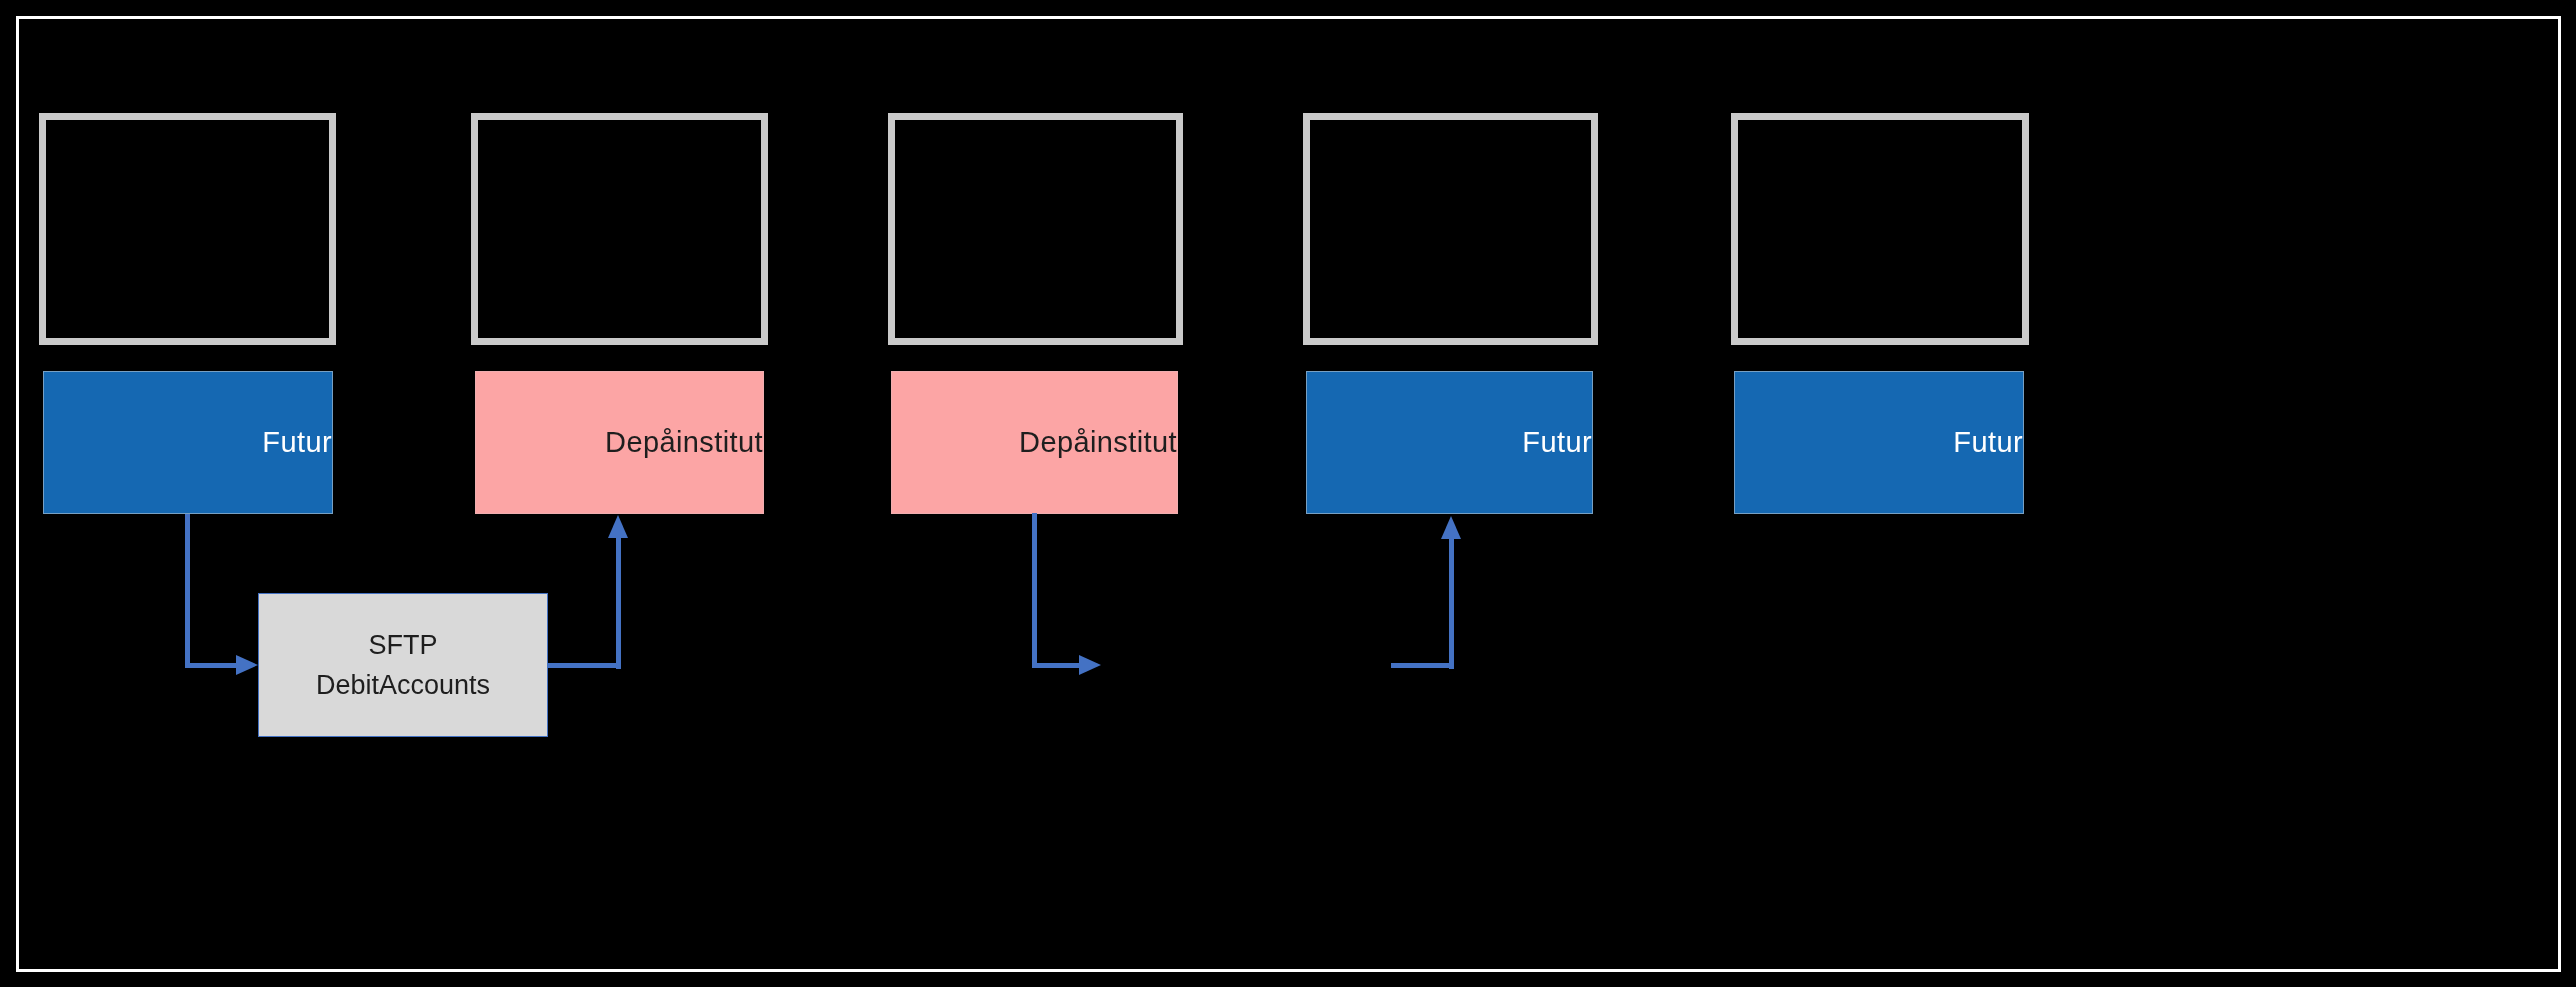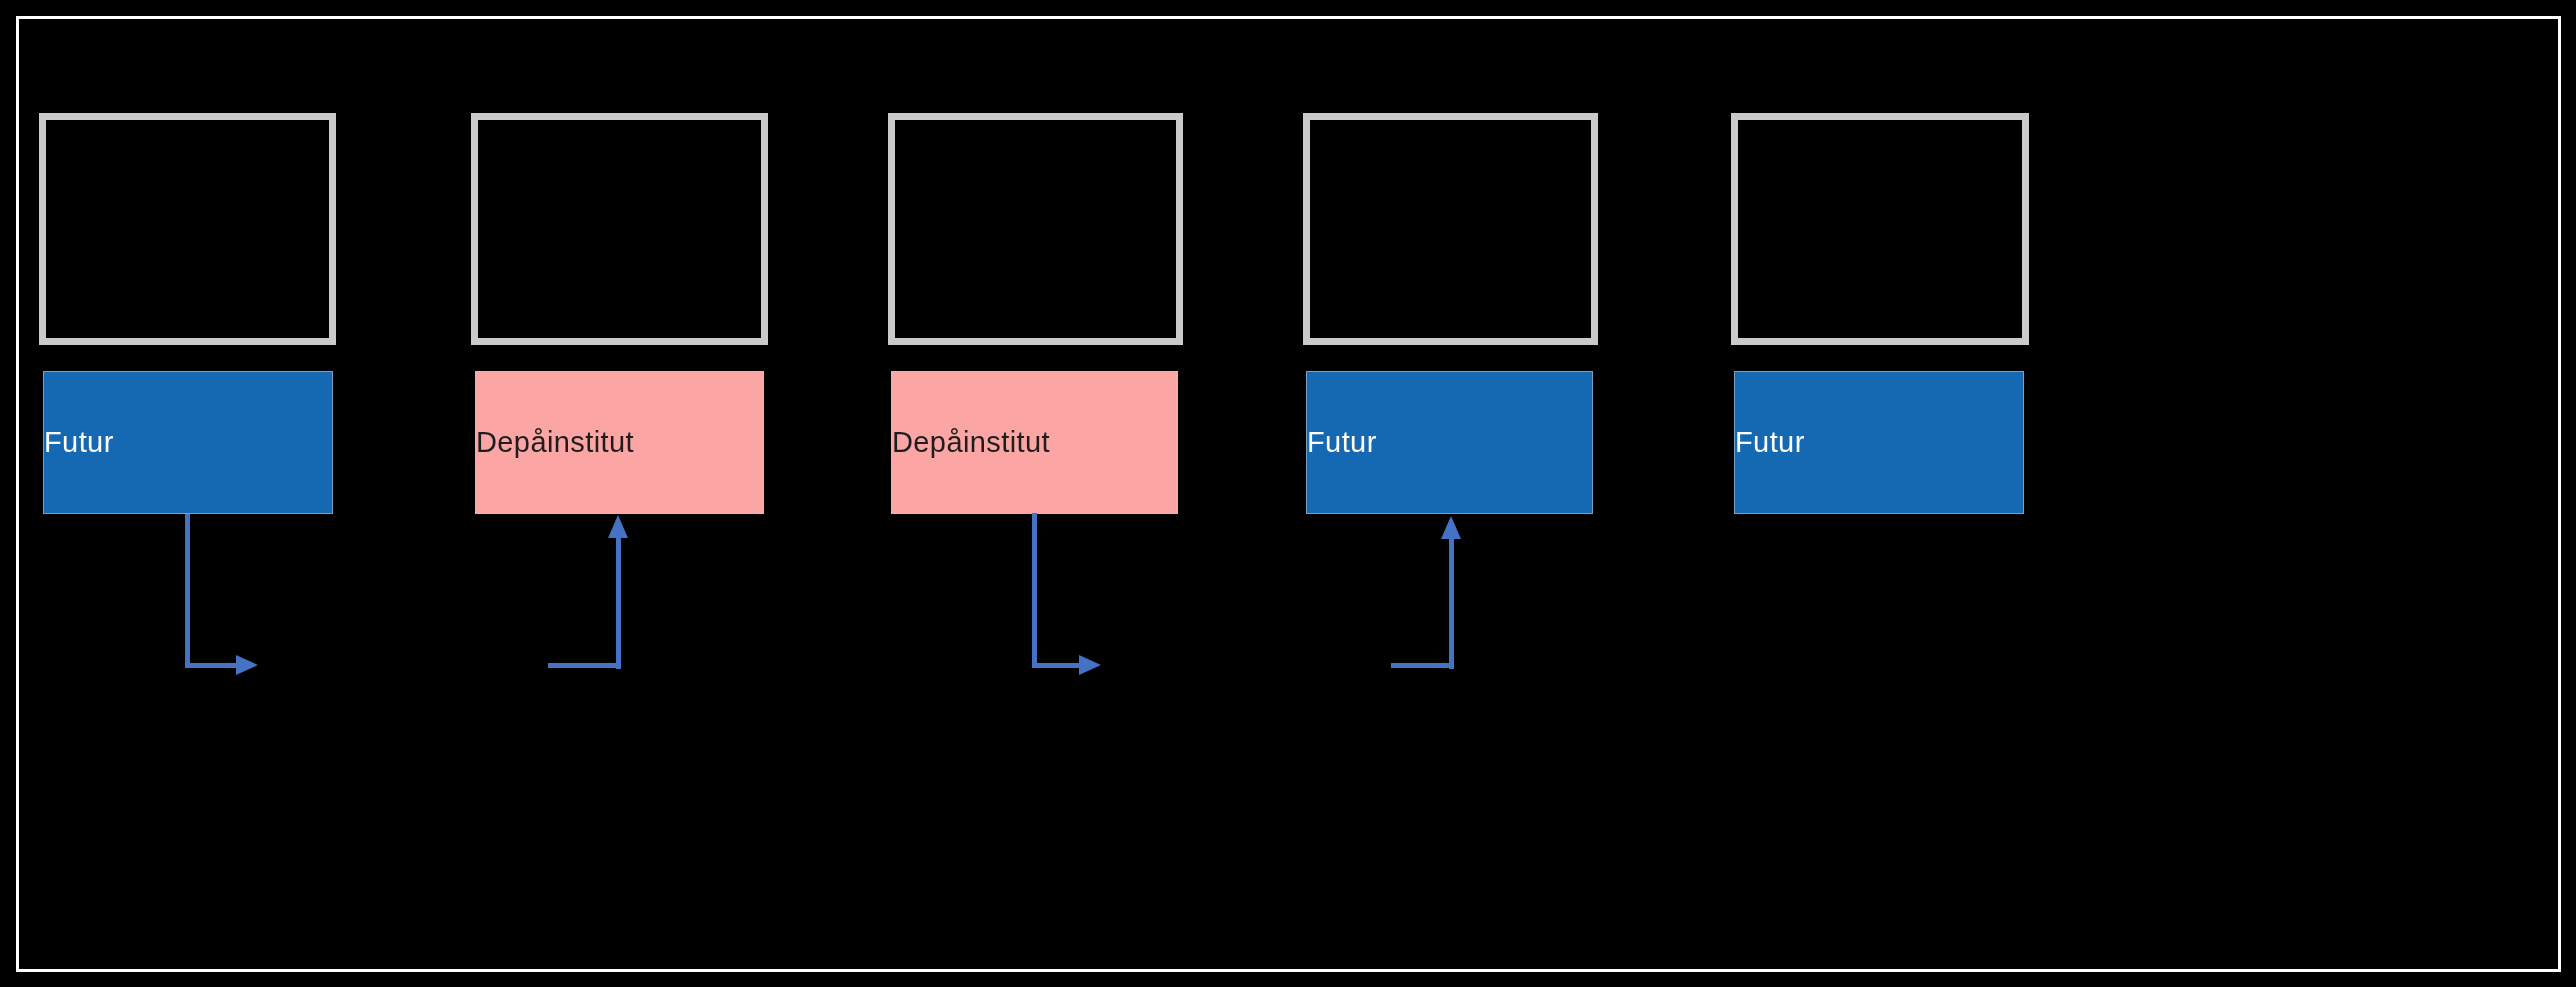--- a/index.html
+++ b/index.html
@@ -38,21 +38,21 @@
   .if4 { left: 1303px; width: 295px; }
   .if5 { left: 1731px; width: 298px; }
   
   .label-box {
     position: absolute;
     top: 371px;
     height: 143px;
     box-sizing: border-box;
     display: flex;
     align-items: center;
-    justify-content: flex-start;
+    justify-content: flex-end;
     font-size: 29px;
     letter-spacing: 0.4px;
     border: 1.5px solid rgba(200,205,210,0.55);
   }
   .lb1 { left: 43px;   width: 290px; }
   .lb2 { left: 475px;  width: 289px; }
   .lb3 { left: 891px; width: 287px; }
   .lb4 { left: 1306px; width: 287px; }
   .lb5 { left: 1734px; width: 290px; }
   .dark-blue  { background: #1568B2; color: #ffffff; }
@@ -116,20 +116,24 @@
   <div class="label-box lb3 light-blue">
     <span>Depåinstitut</span>
   </div>
   <div class="label-box lb4 dark-blue">
     <span>Futur</span>
   </div>
   <div class="label-box lb5 dark-blue">
     <span>Futur</span>
   </div>
 
+  <div class="process-box pb1">
+    <span>SFTP</span>
+    <span>DebitAccounts</span>
+  </div>
 
   <div class="seg" style="left:185px; top:514px; width:5.4px; height:154px;"></div>
   <div class="seg" style="left:185px; top:663px; width:51px; height:5.4px;"></div>
   <div class="head head-right" style="left:236px; top:655px;"></div>
 
   <div class="seg" style="left:548px; top:663px; width:73px; height:5.4px;"></div>
   <div class="seg" style="left:616px; top:538px; width:5.4px; height:131px;"></div>
   <div class="head head-up" style="left:608px; top:515px;"></div>
 
   <div class="seg" style="left:1032px; top:513px; width:5.4px; height:155px;"></div>

